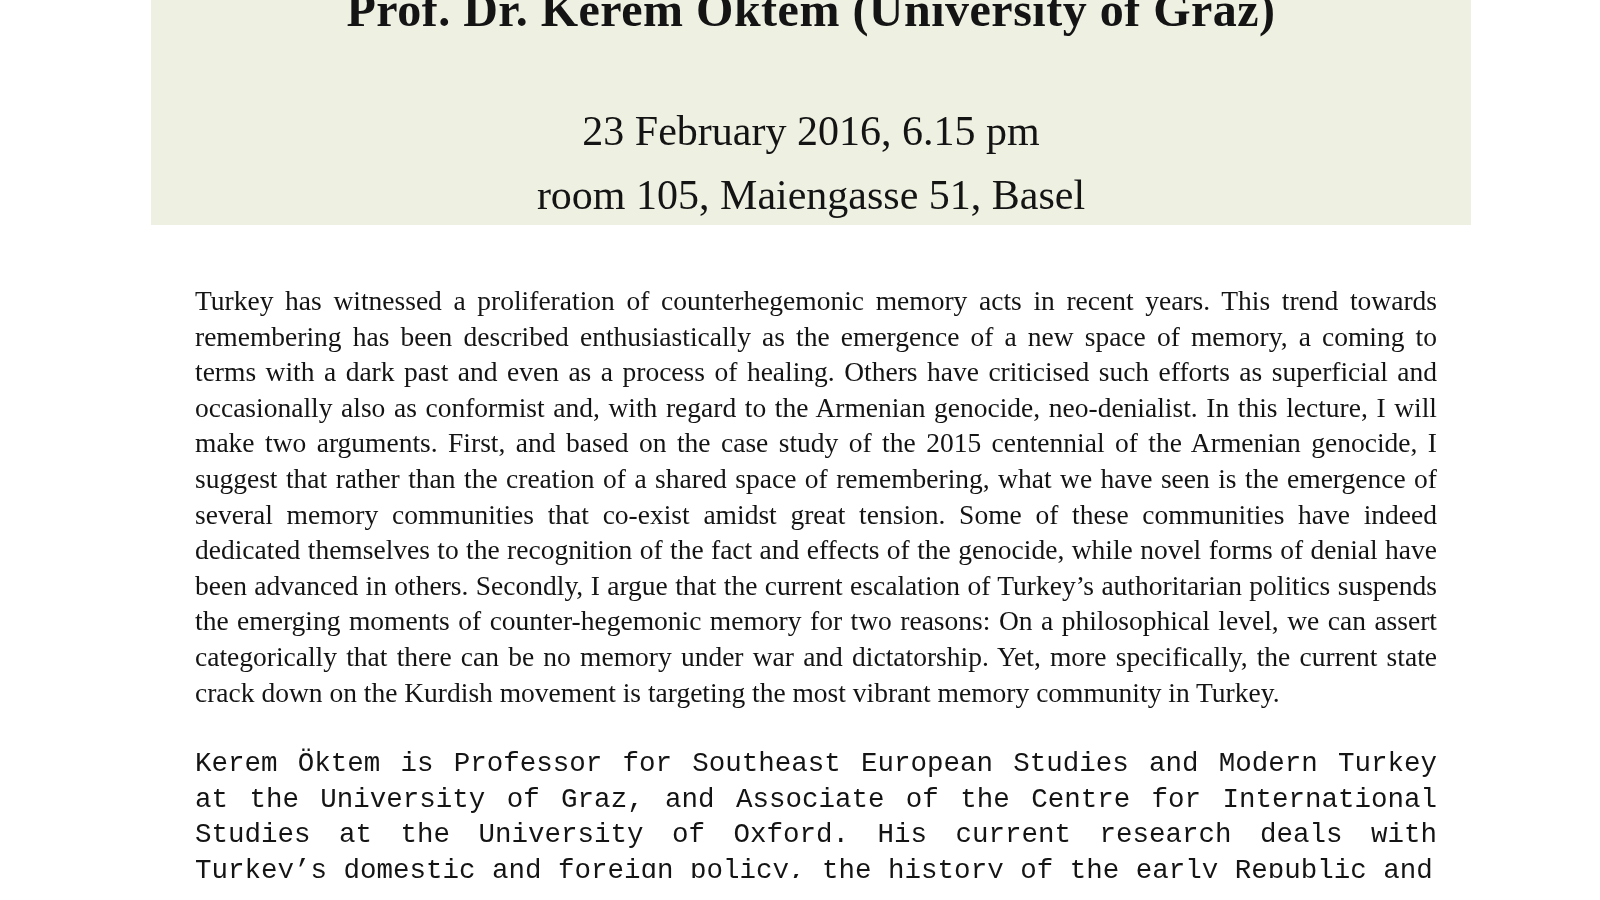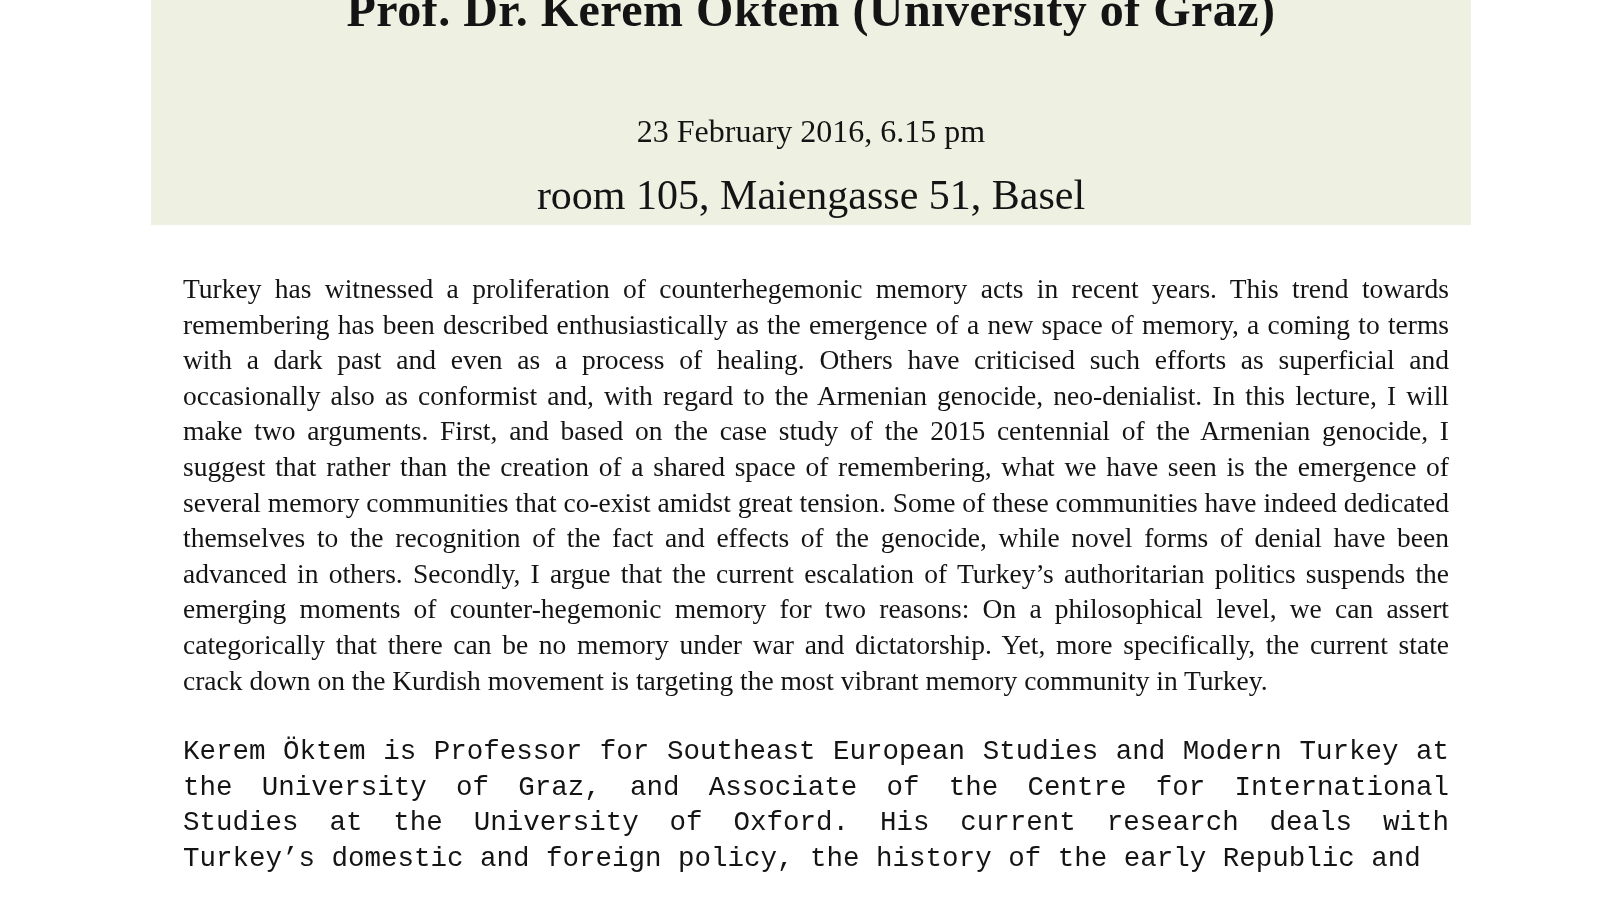--- a/index.html
+++ b/index.html
@@ -28,36 +28,36 @@
   .speaker-title {
     margin-top: -18px;
     font-size: 48px;
     line-height: 55px;
     font-weight: bold;
     letter-spacing: 0.5px;
     white-space: nowrap;
   }
   .event-when {
     margin-top: 62px;
-    font-size: 32px;
+    font-size: 42px;
     line-height: 64px;
     white-space: nowrap;
   }
   .event-where {
     font-size: 42px;
     line-height: 64px;
     white-space: nowrap;
     font-family: Liberation Serif, serif;
   }
   .body-text {
     padding: 42px 178px 0 148px;
     width: 1274px;
   }
   .body-text p {
-    margin: 4px;
+    margin: 16px;
     font-size: 27.5px;
     line-height: 35.6px;
     text-align: justify;
     text-justify: inter-word;
   }
   .body-text p + p {
     margin-top: 36px;
     font-family: Liberation Mono, monospace;
   }
 </style>

